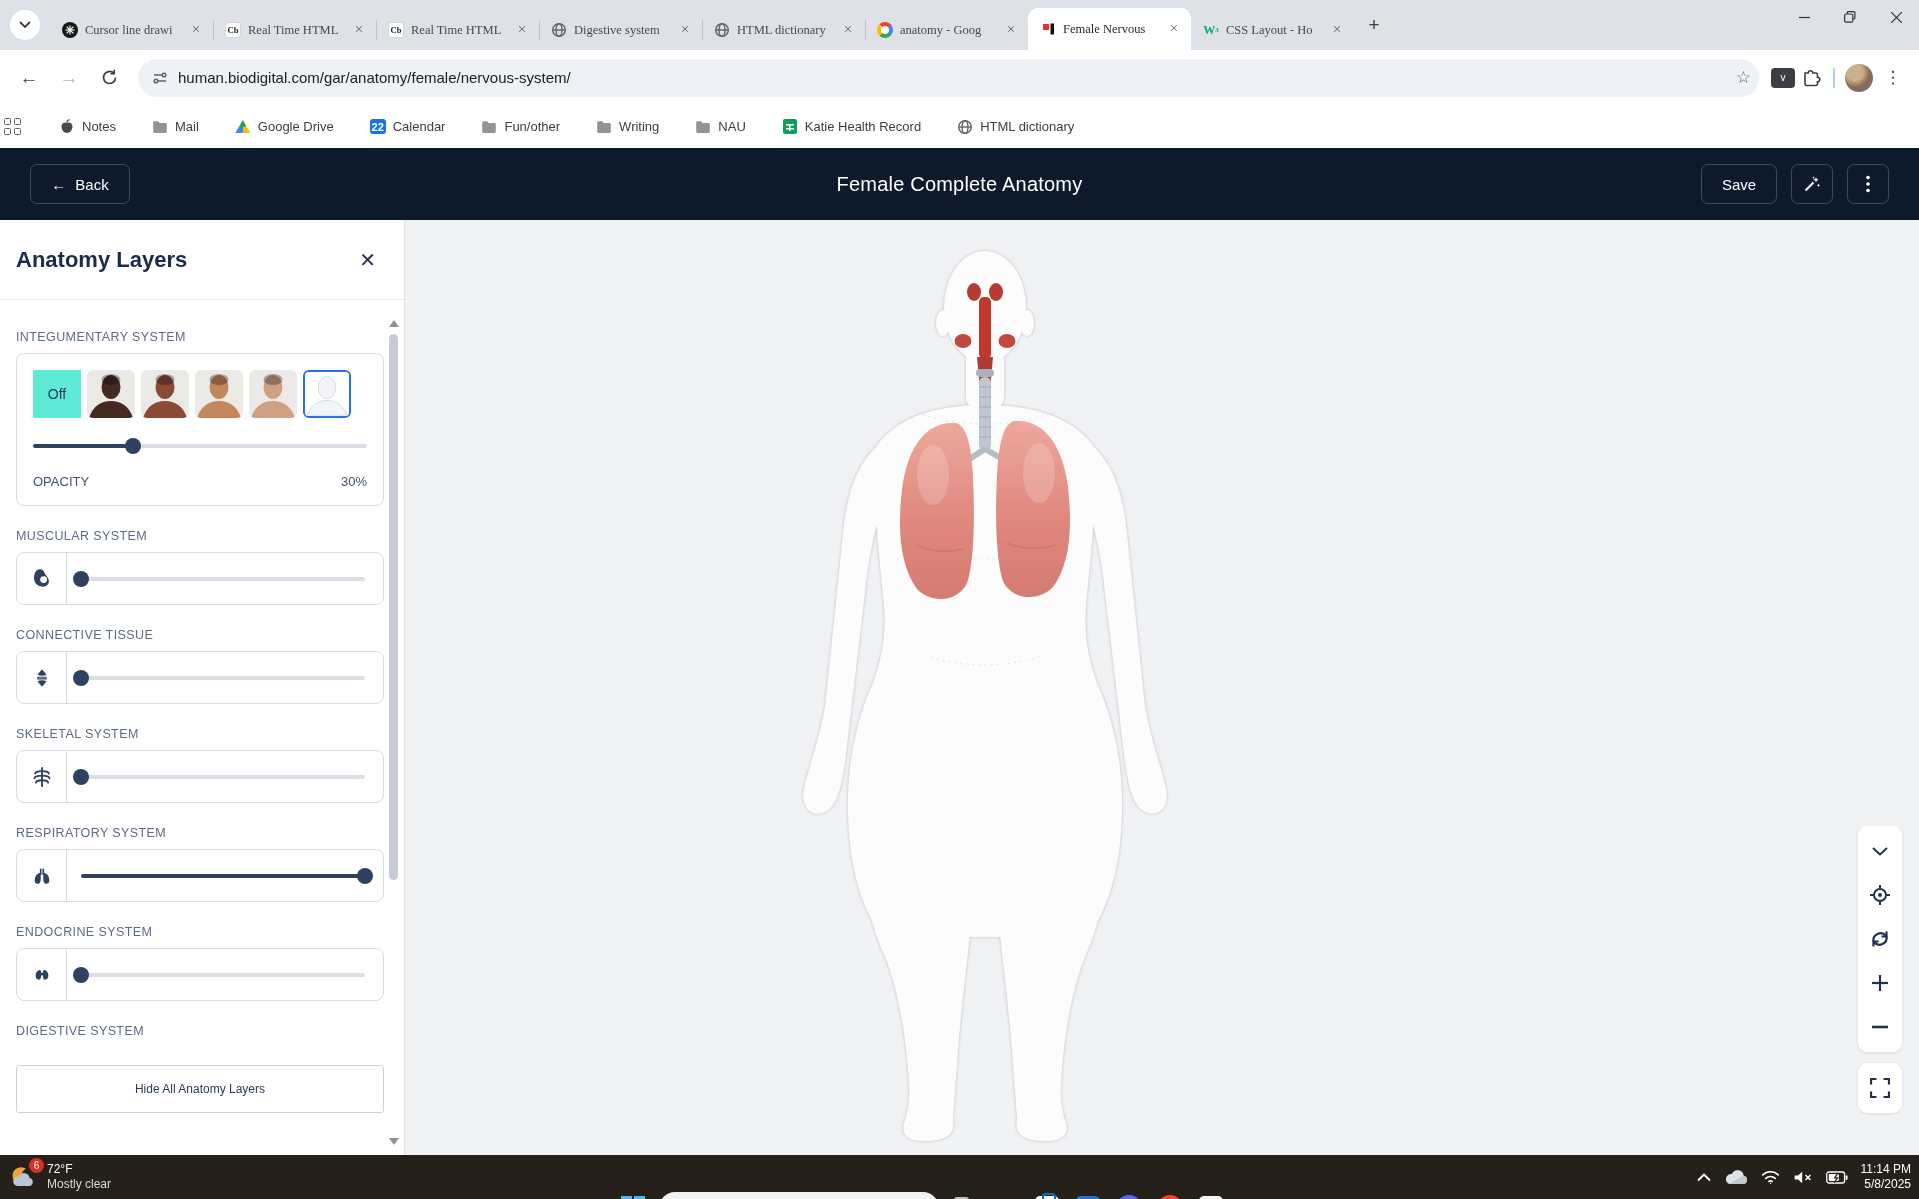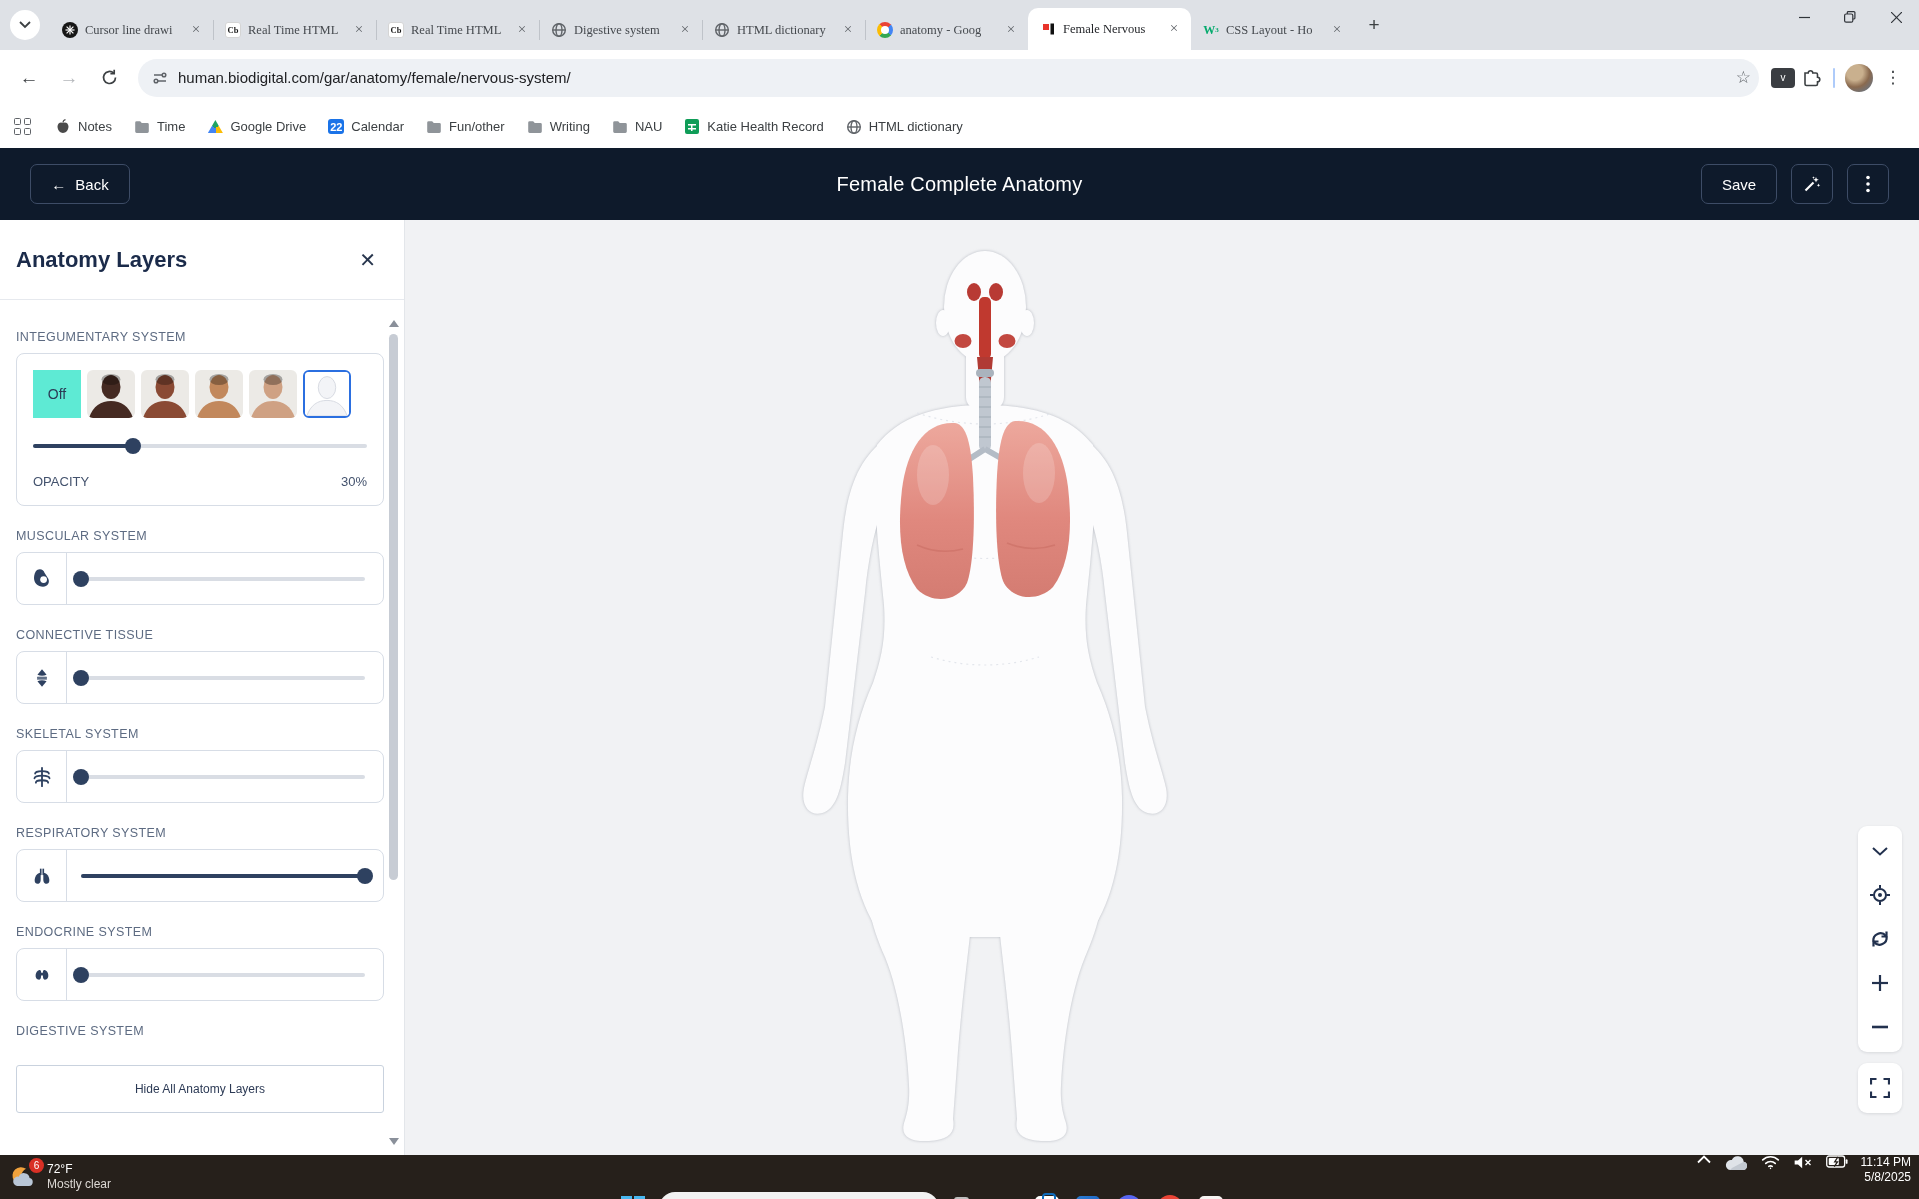--- a/index.html
+++ b/index.html
@@ -41,21 +41,21 @@
   .navbtn.disabled{color:#b3b6ba;}
   .omnibox{flex:1;height:38px;background:#eef1f5;border-radius:19px;display:flex;align-items:center;padding:0 8px 0 14px;gap:10px;margin:0 6px;}
   .urltext{flex:1;font-size:15px;color:#202124;white-space:nowrap;overflow:hidden;}
   .staricon{font-size:17px;color:#5f6368;}
   .extmonitor{width:24px;height:20px;background:#3a3d42;border-radius:4px;color:#fff;font-size:10px;display:flex;align-items:center;justify-content:center;}
   .tooldivider{width:2px;height:20px;background:#aecbfa;border-radius:1px;margin:0 4px;}
   .avatar{width:28px;height:28px;border-radius:50%;background:radial-gradient(circle at 35% 30%,#c9b08e 0 30%,#8a6a4f 55%,#5b7a9a 100%);}
   .kebab{font-size:17px;color:#3c4043;width:28px;text-align:center;}
 
   
-  .bookmarks{height:43px;background:#fff;display:flex;align-items:center;padding:0 14px;gap:22px;}
+  .bookmarks{height:43px;background:#fff;display:flex;align-items:center;padding:0 4px;gap:36px;}
   .bmitem{display:flex;align-items:center;gap:7px;font-size:13px;color:#3c4043;}
   .bico{width:16px;height:16px;flex:none;display:flex;align-items:center;justify-content:center;}
   .appsgrid{display:grid;grid-template-columns:7px 7px;grid-gap:3px;margin-right:2px;}
   .appsgrid span{width:7px;height:7px;border:1.6px solid #5f6368;border-radius:1.5px;}
   .fold{fill:#8f9499;}
   .cal{width:30px;height:15px;background:#1a73e8;border-radius:3px;color:#fff;font-size:11px;font-weight:bold;display:flex;align-items:center;justify-content:center;}
   .sheet{width:14px;height:15px;background:#0f9d58;border-radius:2px;position:relative;}
   .sheet::after{content:"";position:absolute;left:3px;top:5px;right:3px;bottom:3px;background:
     linear-gradient(#fff,#fff) 0 0/100% 1.5px no-repeat,
     linear-gradient(#fff,#fff) 0 4px/100% 1.5px no-repeat,
@@ -129,21 +129,21 @@
   .wordicon{width:24px;height:24px;border-radius:5px;background:linear-gradient(135deg,#2b7cd3,#185abd);color:#fff;font-weight:bold;font-size:14px;display:flex;align-items:center;justify-content:center;}
   .discicon{width:26px;height:26px;border-radius:50%;background:#5865F2;display:flex;align-items:center;justify-content:center;}
   .chromeicon{width:26px;height:26px;border-radius:50%;background:
      radial-gradient(circle,#1a73e8 0 27%,#fff 28% 38%,rgba(0,0,0,0) 39%),
      conic-gradient(from -50deg,#ea4335 0 120deg,#fbbc05 120deg 240deg,#34a853 240deg 360deg);}
   .storeicon{width:24px;height:24px;background:#fff;border-radius:5px;position:relative;}
   .storeicon::before{content:"";position:absolute;top:-3px;left:7px;width:10px;height:6px;border:2px solid #0f6cbd;border-bottom:none;border-radius:4px 4px 0 0;}
   .storeicon::after{content:"";position:absolute;left:5px;top:5px;width:14px;height:14px;background:
      conic-gradient(#f25022 0 25%,#7fba00 0 50%,#ffb900 0 75%,#00a4ef 0 100%);}
   .snipicon{width:24px;height:24px;background:#f6f3f2;border-radius:5px;color:#333;font-size:13px;display:flex;align-items:center;justify-content:center;}
-  .tray{position:absolute;right:8px;top:0;height:44px;display:flex;gap:13px;}
+  .tray{position:absolute;right:8px;top:0;height:44px;display:flex;align-items:center;gap:13px;}
   .clock{text-align:right;font-size:12px;line-height:15px;}
 </style>
 </head>
 <body>
 
 <div class="tabstrip">
   <div class="tabsearch">
     <svg width="12" height="8" viewBox="0 0 12 8">
         <polyline points="1,1 6,6 11,1" fill="none" stroke="#3c4043" stroke-width="1.8"></polyline>
       </svg>
@@ -279,21 +279,21 @@
         </svg>
       </span>
     <span>Notes</span>
   </div>
   <div class="bmitem">
     <span class="bico">
         <svg width="16" height="14" viewBox="0 0 20 17">
           <path class="fold" d="M1.5 3 a1.8 1.8 0 0 1 1.8 -1.8 h4.4 l2 2.2 h7 A1.8 1.8 0 0 1 18.5 5.2 v9 a1.8 1.8 0 0 1 -1.8 1.8 h-13.4 A1.8 1.8 0 0 1 1.5 14.2 Z"></path>
         </svg>
       </span>
-    <span>Time</span>
+    <span>Mail</span>
   </div>
   <div class="bmitem">
     <span class="bico">
         <span class="drivetri"></span>
       </span>
     <span>Google Drive</span>
   </div>
   <div class="bmitem">
     <span class="bico">
         <span class="cal">22</span>

